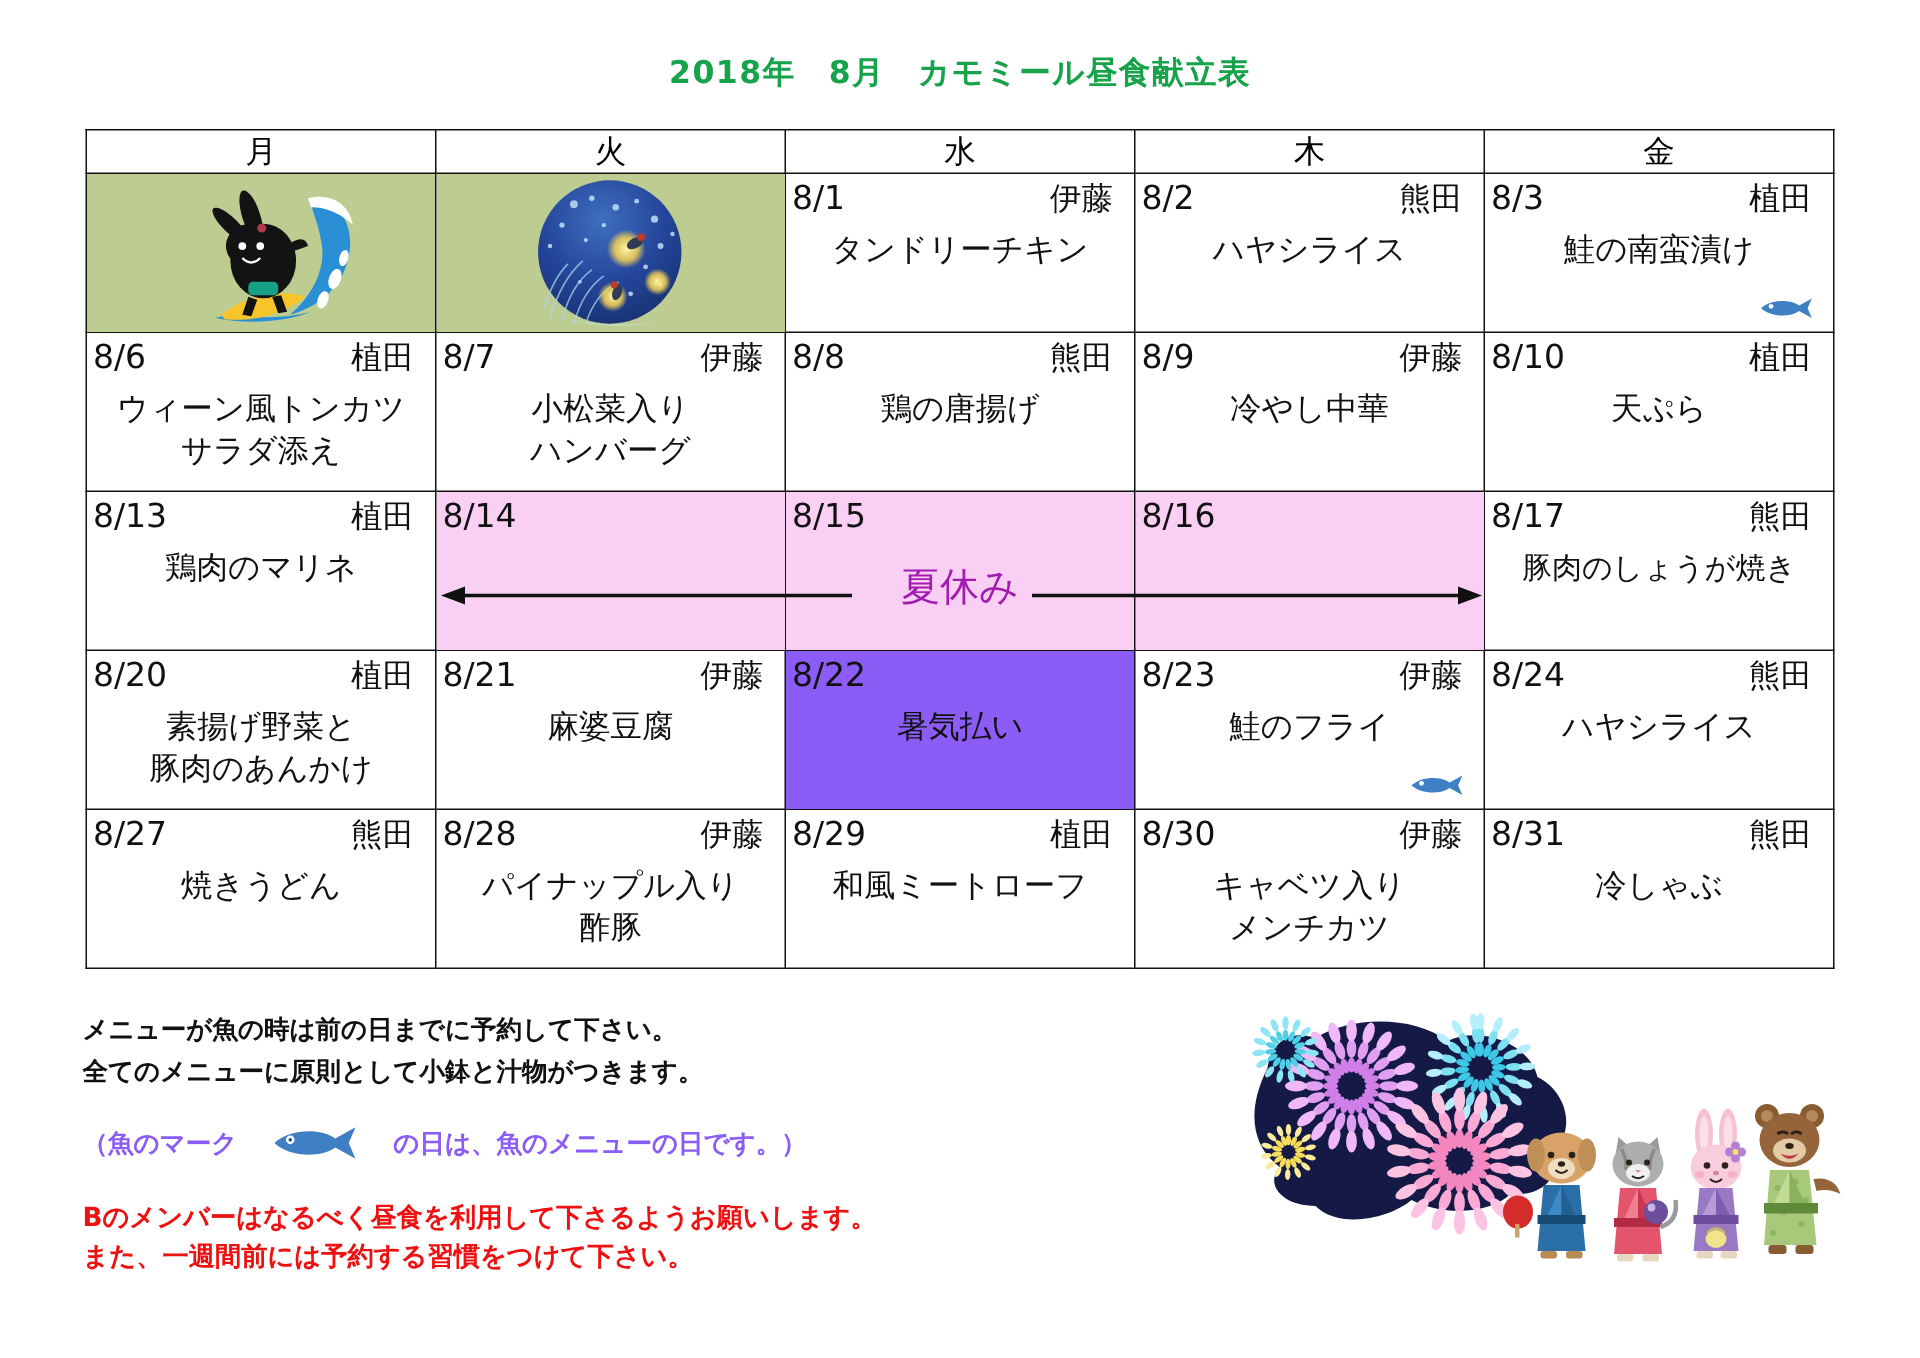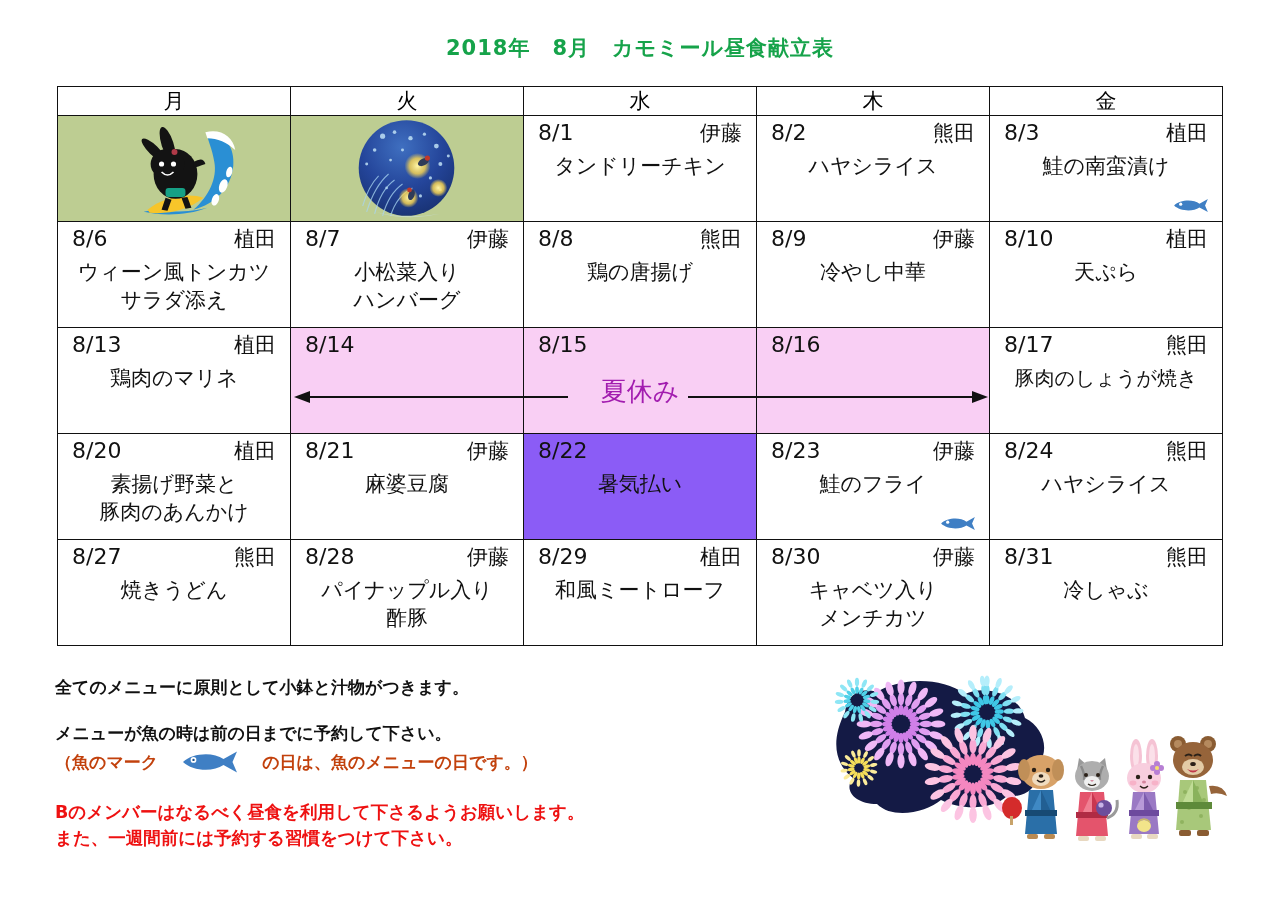--- a/index.html
+++ b/index.html
@@ -52,21 +52,21 @@
     position:relative;
   }
   td.cell.illus{background:#bdcd92;}
   td.cell.pink{background:#f9cff4;}
   td.cell.yellow{background:#8b5cf6;}
 
   .dateline{
     display:flex;
     justify-content:space-between;
     align-items:baseline;
-    padding:4px 14px 0 14px;
+    padding:4px 14px 0 4px;
     font-size:22px;
     color:#111;
     font-family:"DejaVu Sans",sans-serif;
     line-height:1.15;
   }
   .dateline .d{white-space:nowrap;}
   .dateline .who{white-space:nowrap;font-size:21px;}
 
   .menu{
     text-align:center;
@@ -120,21 +120,21 @@
     font-weight:bold;
     color:#111;
     line-height:1.30;
     margin-bottom:24px;
     white-space:pre-line;
   }
   .note.tight{margin-bottom:6px;}
   .note-fishline{
     font-size:17px;
     font-weight:bold;
-    color:#c2410c;
+    color:#8b5cf6;
     display:flex;
     align-items:center;
     gap:12px;
     margin-bottom:26px;
   }
   .note-red{
     font-size:17.5px;
     font-weight:bold;
     color:#ee1111;
     line-height:1.45;
@@ -438,22 +438,22 @@
 <svg class="arrow-layer" viewBox="0 0 700 112">
 
   <line x1="14" y1="67" x2="278" y2="67" stroke="#111" stroke-width="2.2"></line>
   <path d="M4 67 L20 61 L20 73 Z" fill="#111"></path>
 
   <line x1="398" y1="67" x2="688" y2="67" stroke="#111" stroke-width="2.2"></line>
   <path d="M698 67 L682 61 L682 73 Z" fill="#111"></path>
 </svg>
 
 <div class="notes">
+  <div class="note tight">メニューが魚の時は前の日までに予約して下さい。</div>
   <div class="note">全てのメニューに原則として小鉢と汁物がつきます。</div>
-  <div class="note tight">メニューが魚の時は前の日までに予約して下さい。</div>
   <div class="note-fishline">
     <span>（魚のマーク</span>
     <svg width="64" height="24" viewBox="0 0 40 16" style="margin:0 8px;">
       <path d="M2 8 C8 2 22 1 29 6 L38 1 L35 8 L38 15 L29 10 C22 15 8 14 2 8Z" fill="#3f7fc4"></path>
       <circle cx="9" cy="6.6" r="1.9" fill="#ffffff"></circle>
       <circle cx="9" cy="6.6" r="0.8" fill="#1b4f88"></circle>
     </svg>
     <span>の日は、魚のメニューの日です。）</span>
   </div>
   <div class="note-red">Bのメンバーはなるべく昼食を利用して下さるようお願いします。

